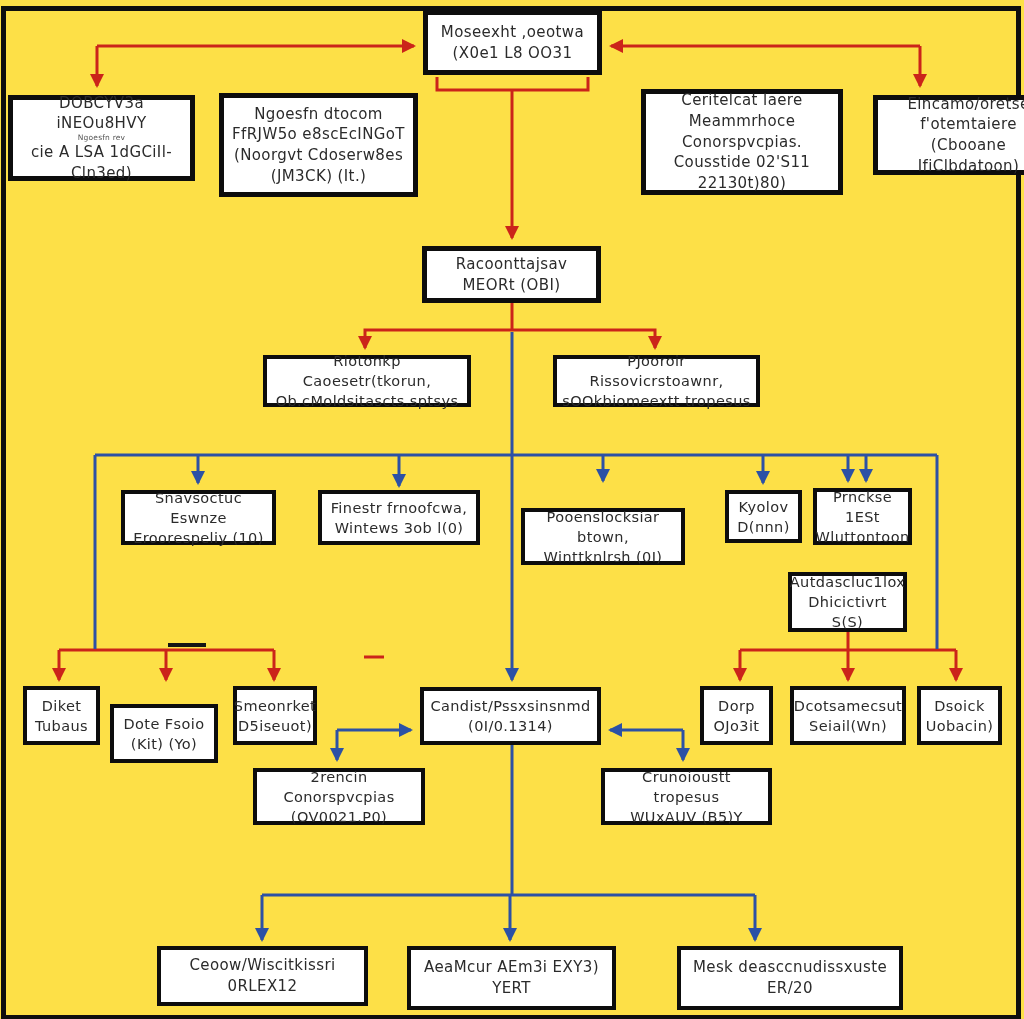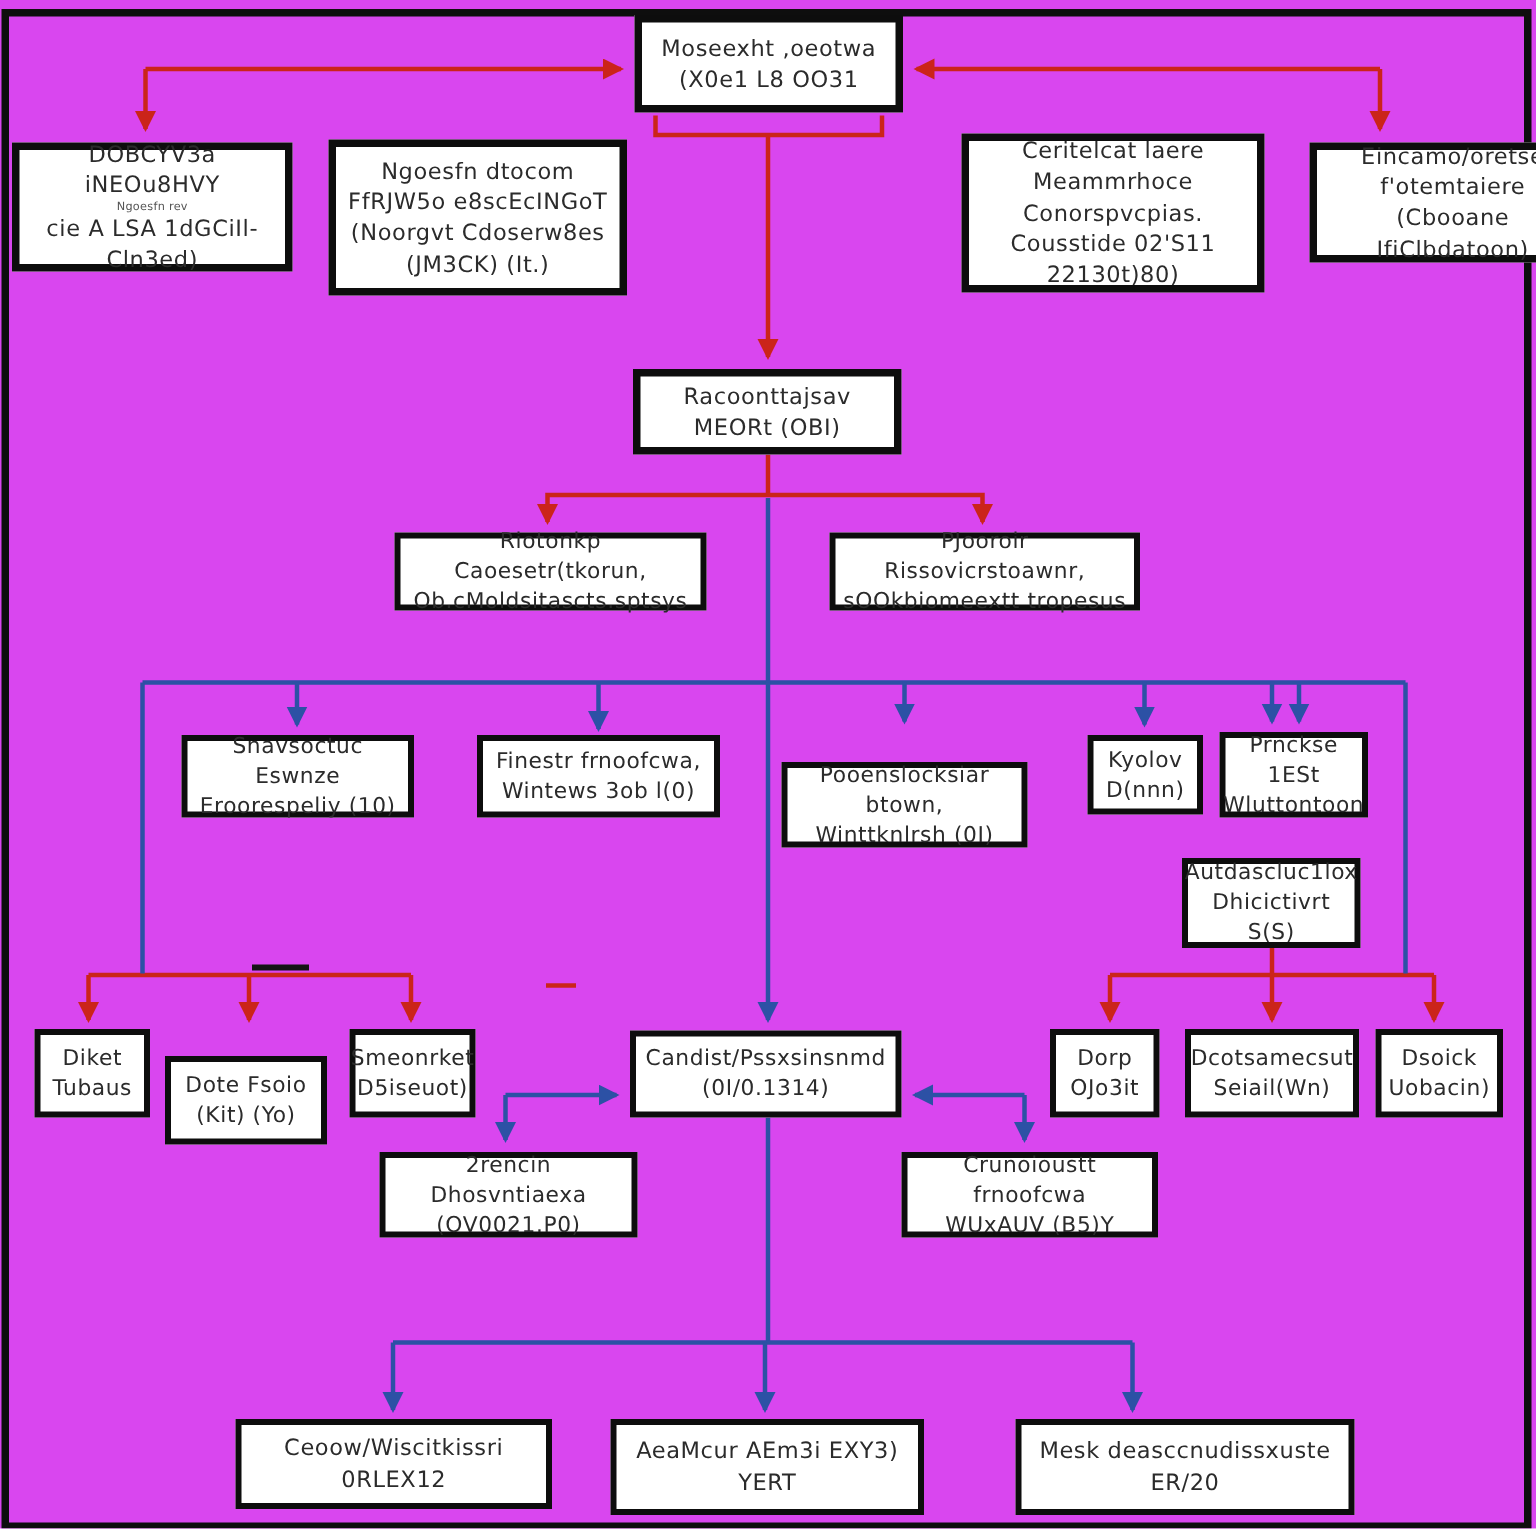--- a/index.html
+++ b/index.html
@@ -1,17 +1,17 @@
 <!DOCTYPE html>
 <html><head>
 <meta charset="utf-8">
 <style>
   html,body{margin:0;padding:0;background:#ffffff;}
   #canvas{
-    position:relative;width:1024px;height:1019px;background:#d946ef;overflow:hidden;
+    position:relative;width:1024px;height:1019px;background:#fde047;overflow:hidden;
     font-family:"DejaVu Sans",sans-serif;
   }
   #frame{
     position:absolute;left:1px;top:6px;width:1010px;height:1004px;
     border:5px solid #0e0e0e;pointer-events:none;
   }
   svg.wires{position:absolute;left:0;top:0;}
   .node{
     position:absolute;background:#ffffff;border:4px solid #0d0d0d;
     display:flex;flex-direction:column;align-items:center;justify-content:center;
@@ -194,26 +194,26 @@
     <span>Dcotsamecsut</span>
     <span>Seiail(Wn)</span>
   </div>
 
   <div class="node" style="left:917px;top:686px;width:85px;height:59px;">
     <span>Dsoick</span>
     <span>Uobacin)</span>
   </div>
 
   <div class="node" style="left:253px;top:768px;width:172px;height:57px;">
-    <span>2rencin Dhosvntiaexa</span>
+    <span>2rencin Conorspvcpias</span>
     <span>(OV0021.P0)</span>
   </div>
 
   <div class="node" style="left:601px;top:768px;width:171px;height:57px;">
-    <span>Crunoioustt frnoofcwa</span>
+    <span>Crunoioustt tropesus</span>
     <span>WUxAUV (B5)Y</span>
   </div>
 
   <div class="node bottom" style="left:157px;top:946px;width:211px;height:60px;">
     <span>Ceoow/Wiscitkissri 0RLEX12</span>
   </div>
 
   <div class="node bottom" style="left:407px;top:946px;width:209px;height:64px;">
     <span>AeaMcur AEm3i EXY3) YERT</span>
   </div>

